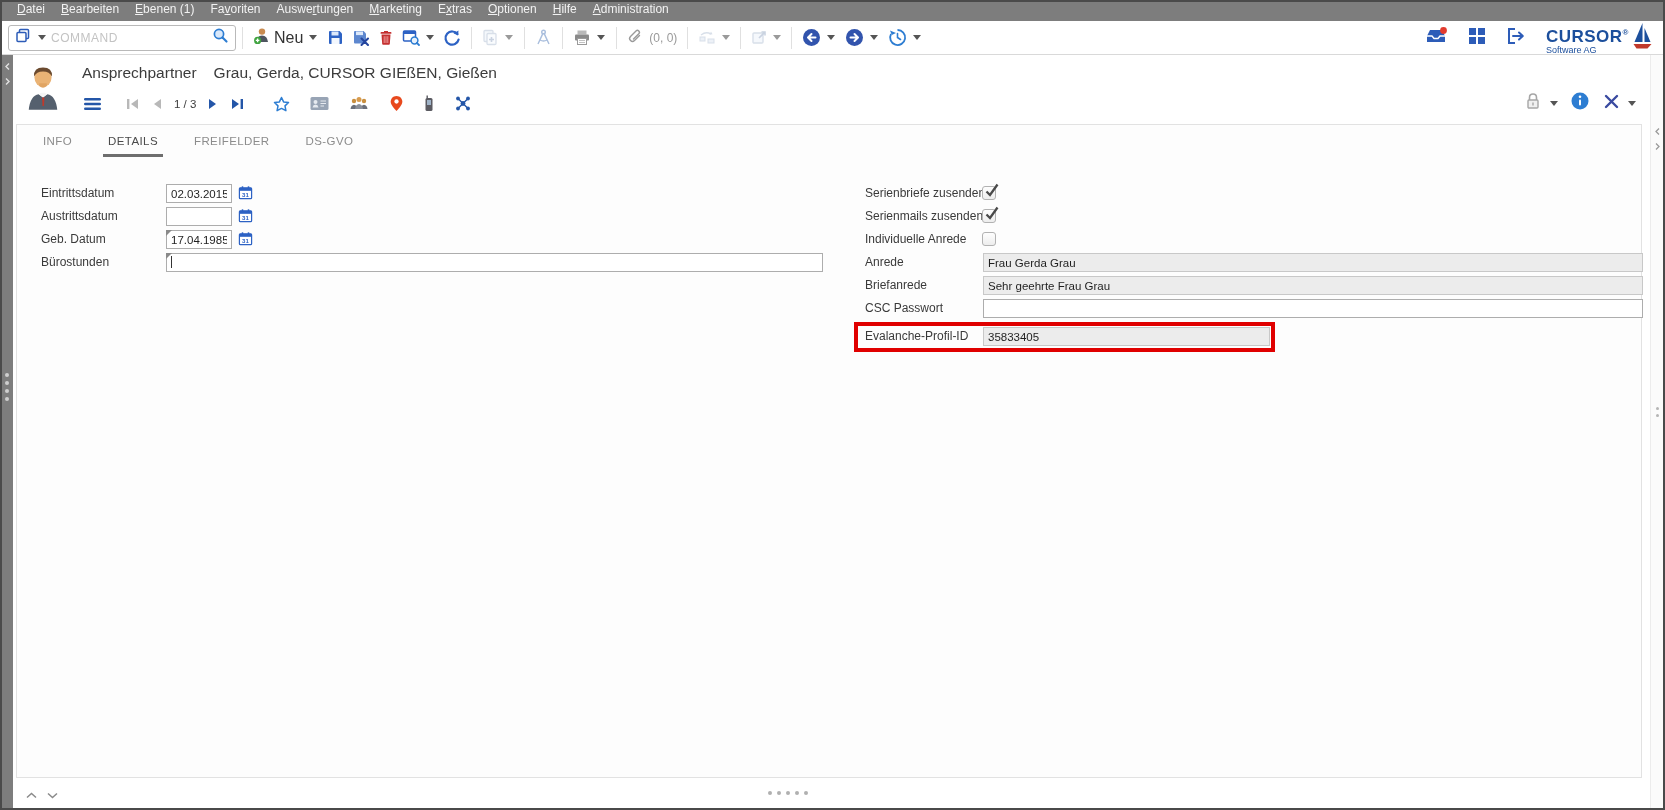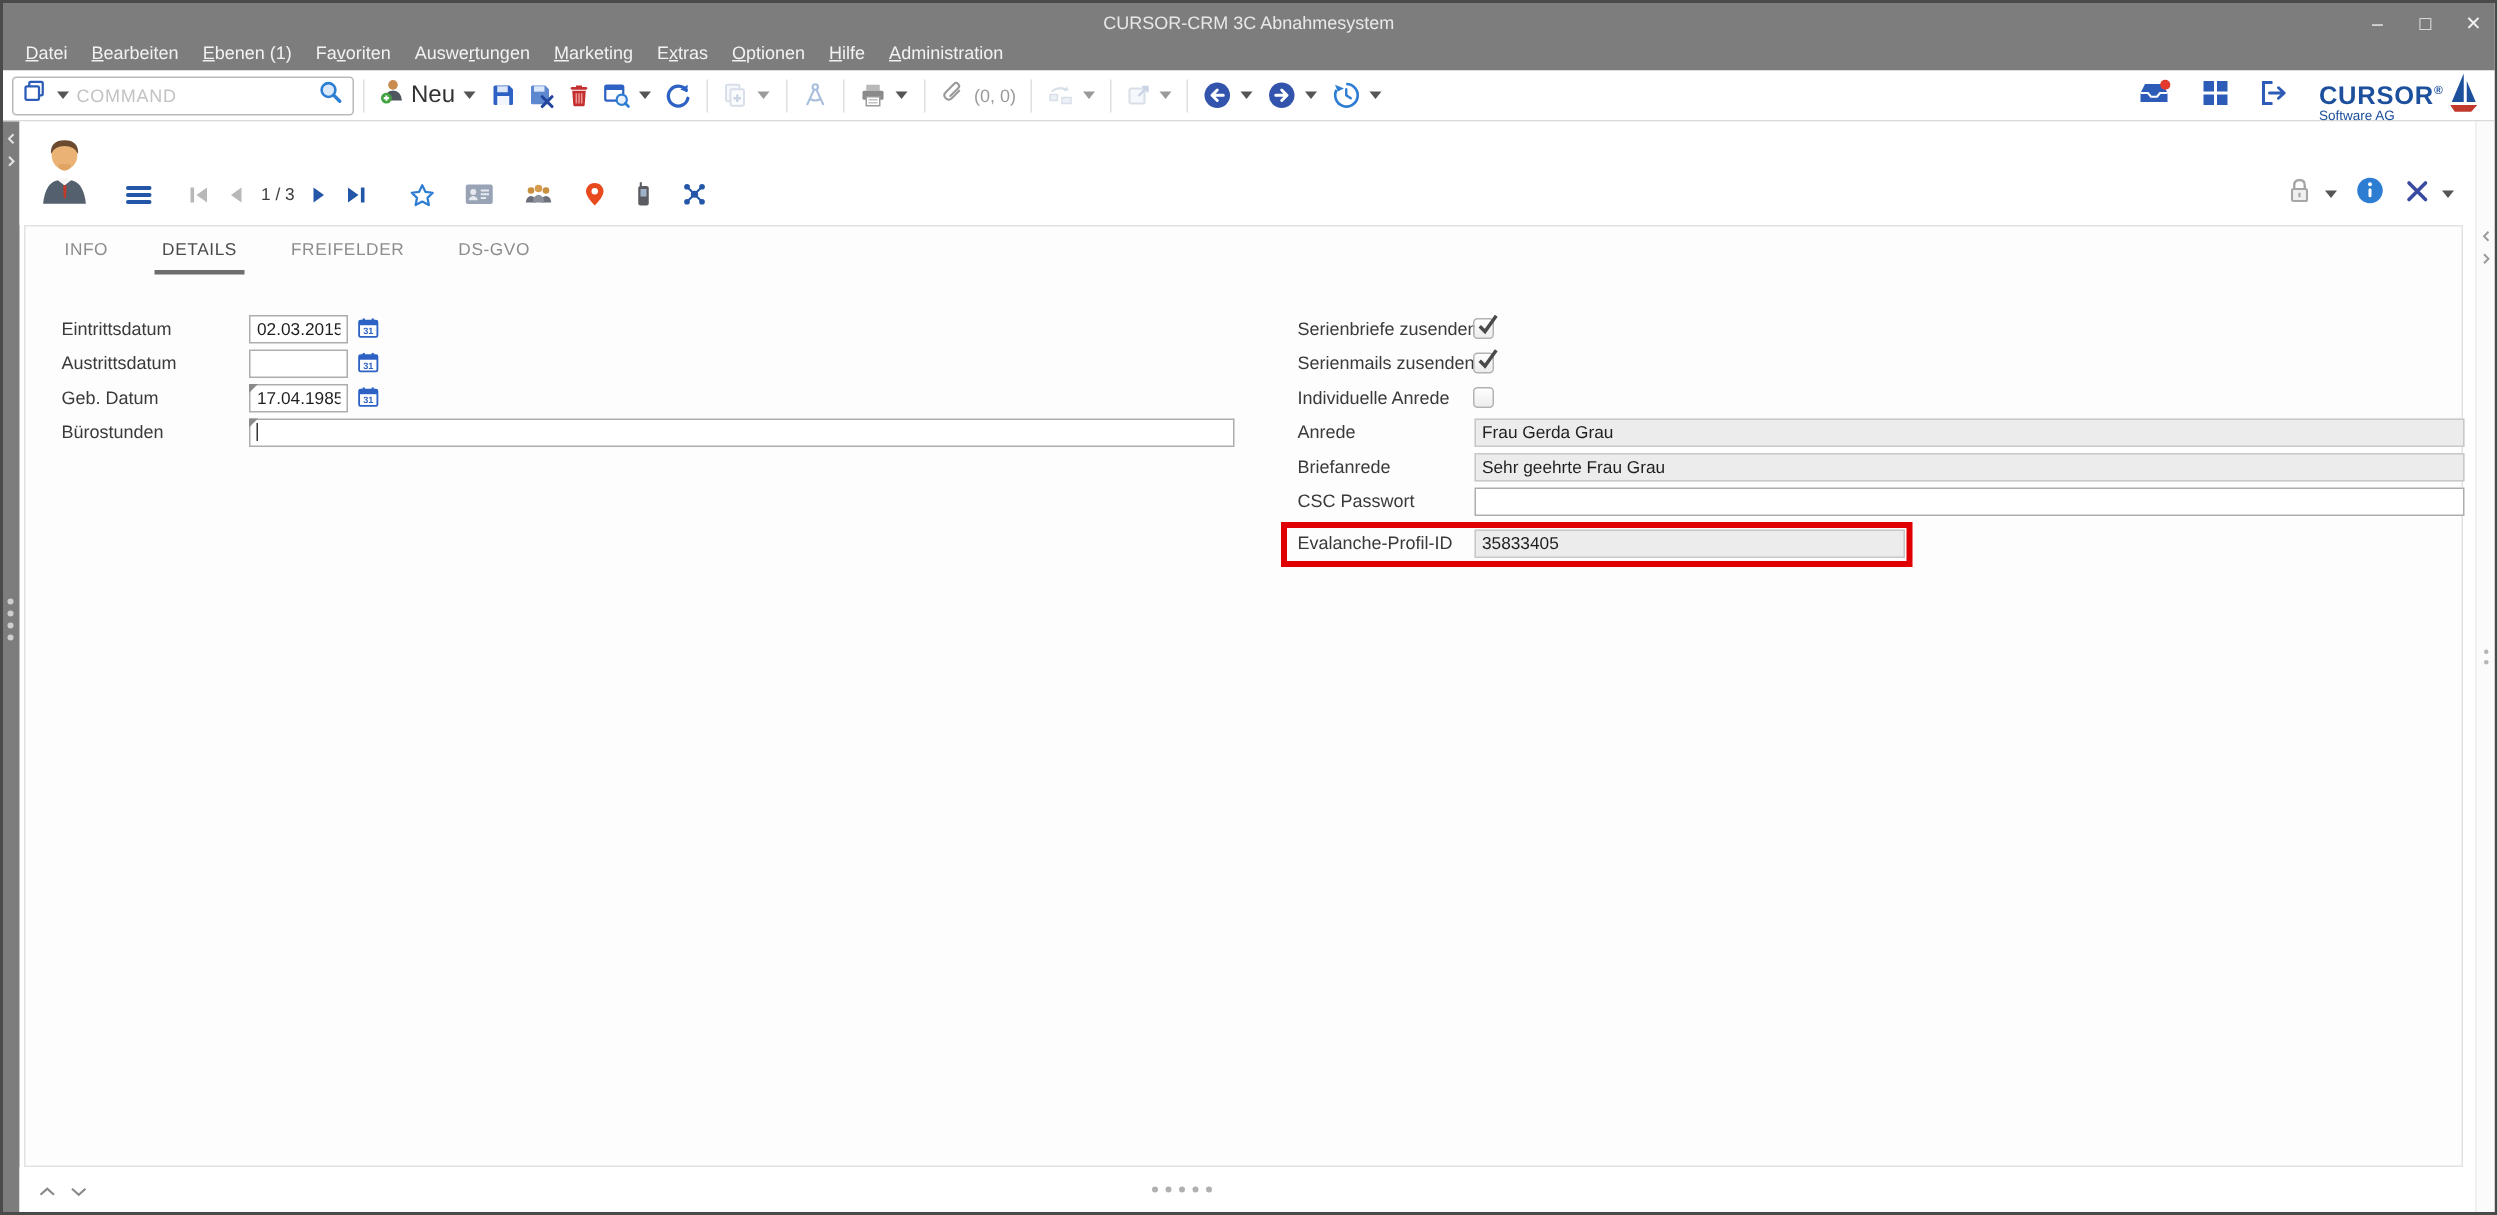--- a/index.html
+++ b/index.html
@@ -78,28 +78,20 @@
   .hdots { position:absolute; top:13px; display:flex; gap:5px; }
   .hdots i { width:4px; height:4px; border-radius:50%; background:#b0b0b0; display:block; }
 
   svg { overflow:visible; }
 </style>
 </head>
 <body>
 
 <div id="frame">
 
-  <div class="titlebar">
-    <span class="title">CURSOR-CRM 3C Abnahmesystem</span>
-    <span class="winbtns">
-      <span class="winbtn">–</span>
-      <span class="winbtn">□</span>
-      <span class="winbtn">✕</span>
-    </span>
-  </div>
 
   <div class="menubar">
     <span class="menuitem"><u>D</u>atei</span>
     <span class="menuitem"><u>B</u>earbeiten</span>
     <span class="menuitem"><u>E</u>benen (1)</span>
     <span class="menuitem">Fa<u>v</u>oriten</span>
     <span class="menuitem">Auswe<u>r</u>tungen</span>
     <span class="menuitem"><u>M</u>arketing</span>
     <span class="menuitem">E<u>x</u>tras</span>
     <span class="menuitem"><u>O</u>ptionen</span>
@@ -305,20 +297,24 @@
         <span class="avatar">
           <svg width="38" height="48" viewBox="0 0 40 50">
             <ellipse cx="20" cy="14" rx="9" ry="10" fill="#eab375"></ellipse>
             <path d="M10.5 13 Q10 3.5 20 3.5 Q30 3.5 29.5 13 Q27 7.5 20 7.5 Q13 7.5 10.5 13 Z" fill="#6b4a2f"></path>
             <path d="M16 23 Q20 26.5 24 23 L24 20 L16 20 Z" fill="#e0a463"></path>
             <path d="M5 48 Q6.5 33 15.5 31.5 L20 35 L24.5 31.5 Q33.5 33 35 48 Z" fill="#55606e"></path>
             <path d="M15.5 31.5 L20 35 L24.5 31.5 L22 30 H18 Z" fill="#f5f5f5"></path>
             <path d="M19 35 H21.5 L21 44 H19.5 Z" fill="#c0392b"></path>
           </svg>
         </span>
+        <div class="eh-title">
+          <span>Ansprechpartner</span>
+          <span>Grau, Gerda, CURSOR GIEßEN, Gießen</span>
+        </div>
         <div class="rec-toolbar">
           <span class="rt-btn" style="margin-right:14px;">
               <svg width="17" height="14" viewBox="0 0 17 14">
                 <rect x="0" y="1" width="17" height="2.6" rx="1.3" fill="#2456a8"></rect>
                 <rect x="0" y="5.7" width="17" height="2.6" rx="1.3" fill="#2456a8"></rect>
                 <rect x="0" y="10.4" width="17" height="2.6" rx="1.3" fill="#2456a8"></rect>
               </svg>
             </span>
           <span class="rt-btn">
               <svg width="15" height="14" viewBox="0 0 15 14">

